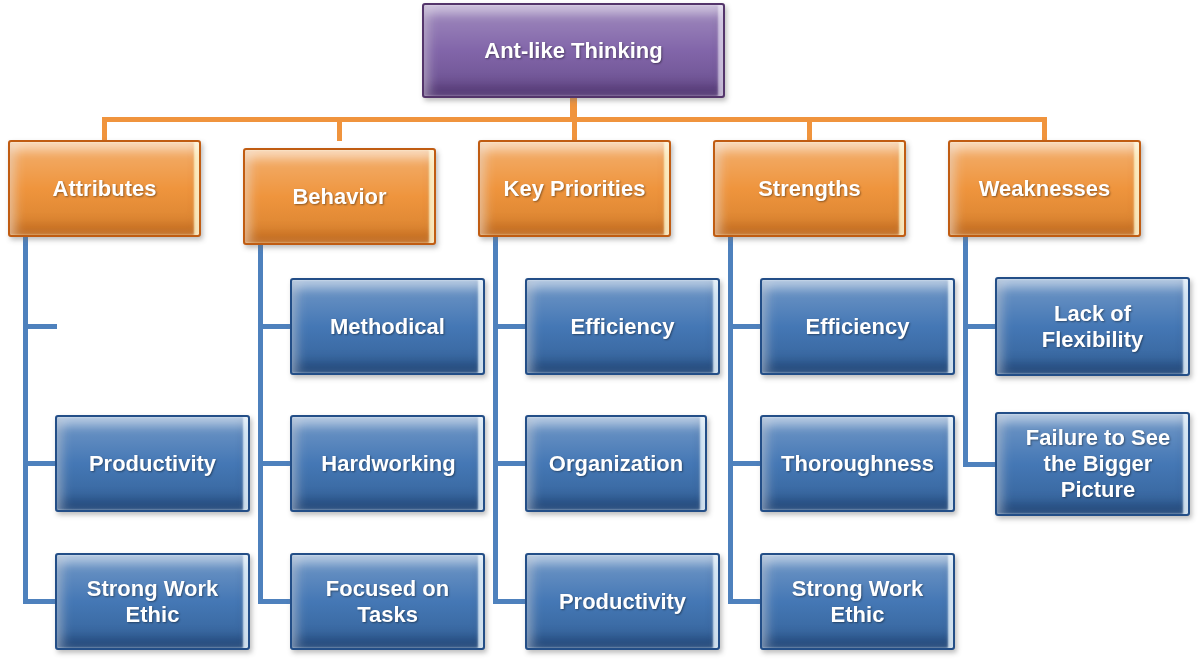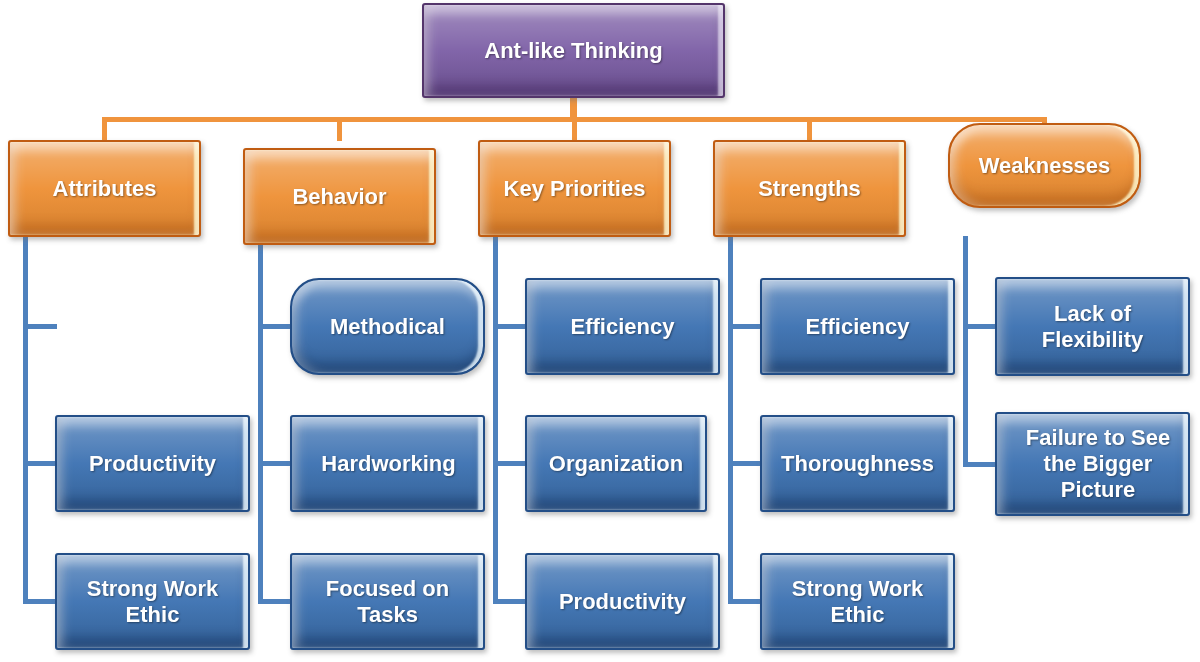--- a/index.html
+++ b/index.html
@@ -121,32 +121,32 @@
   </div>
   <div class="node category" style="left:243px; top:148px; width:193px; height:97px;">
     <span class="label">Behavior</span>
   </div>
   <div class="node category" style="left:478px; top:140px; width:193px; height:97px;">
     <span class="label">Key Priorities</span>
   </div>
   <div class="node category" style="left:713px; top:140px; width:193px; height:97px;">
     <span class="label">Strengths</span>
   </div>
-  <div class="node category" style="left:948px; top:123px; width:193px; height:85px;border-radius:32px;">
+  <div class="node category" style="left:948px; top:140px; width:193px; height:97px;">
     <span class="label">Weaknesses</span>
   </div>
 
   <div class="node child" style="left:55px; top:415px; width:195px; height:97px;">
     <span class="label">Productivity</span>
   </div>
   <div class="node child" style="left:55px; top:553px; width:195px; height:97px;">
     <span class="label">Strong Work Ethic</span>
   </div>
 
-  <div class="node child" style="left:290px; top:278px; width:195px; height:97px;border-radius:29px;">
+  <div class="node child" style="left:290px; top:278px; width:195px; height:97px;">
     <span class="label">Methodical</span>
   </div>
   <div class="node child" style="left:290px; top:415px; width:195px; height:97px;padding-left:16px;">
     <span class="label">Hardworking</span>
   </div>
   <div class="node child" style="left:290px; top:553px; width:195px; height:97px;">
     <span class="label">Focused on Tasks</span>
   </div>
 
   <div class="node child" style="left:525px; top:278px; width:195px; height:97px;">

